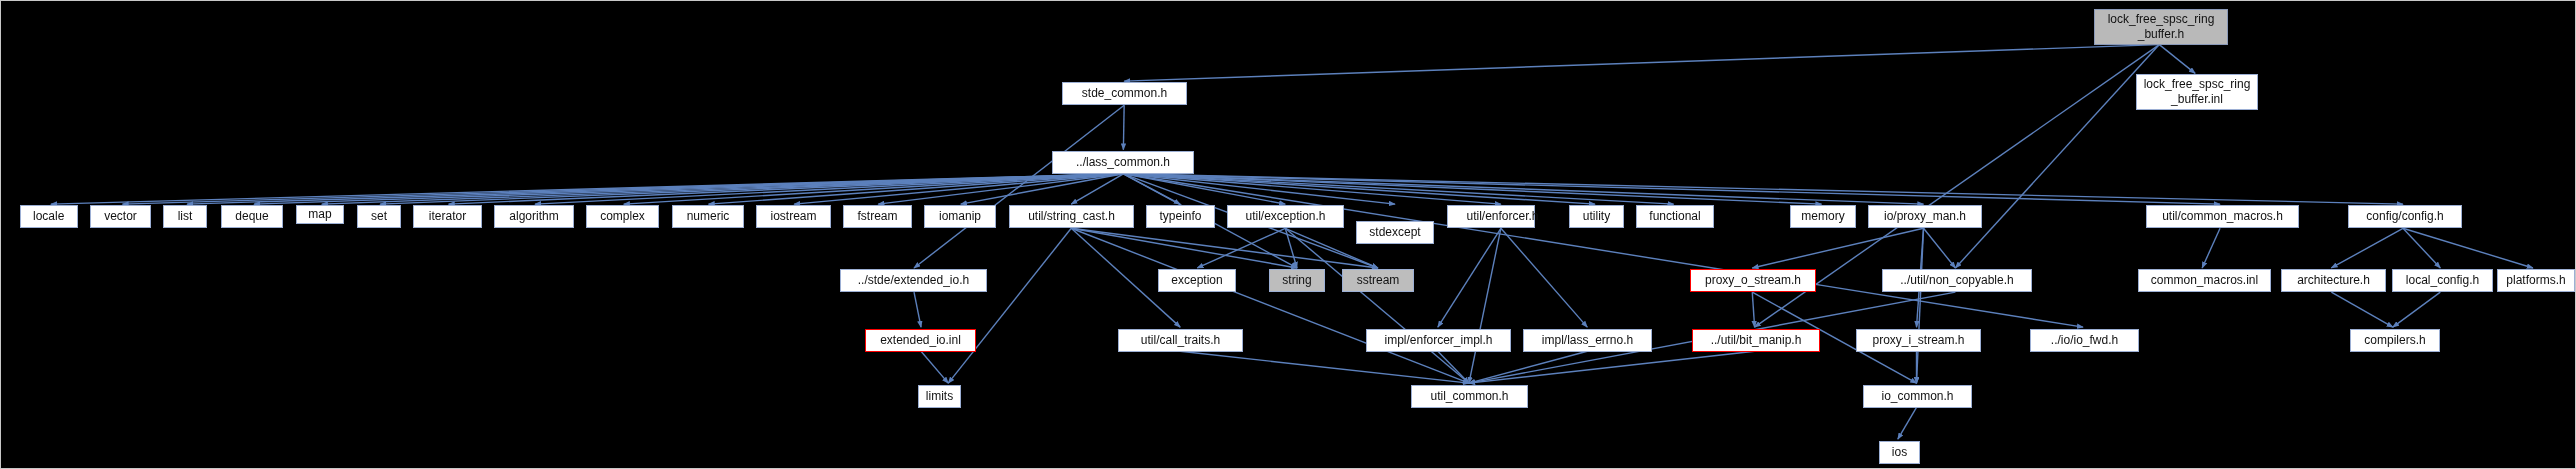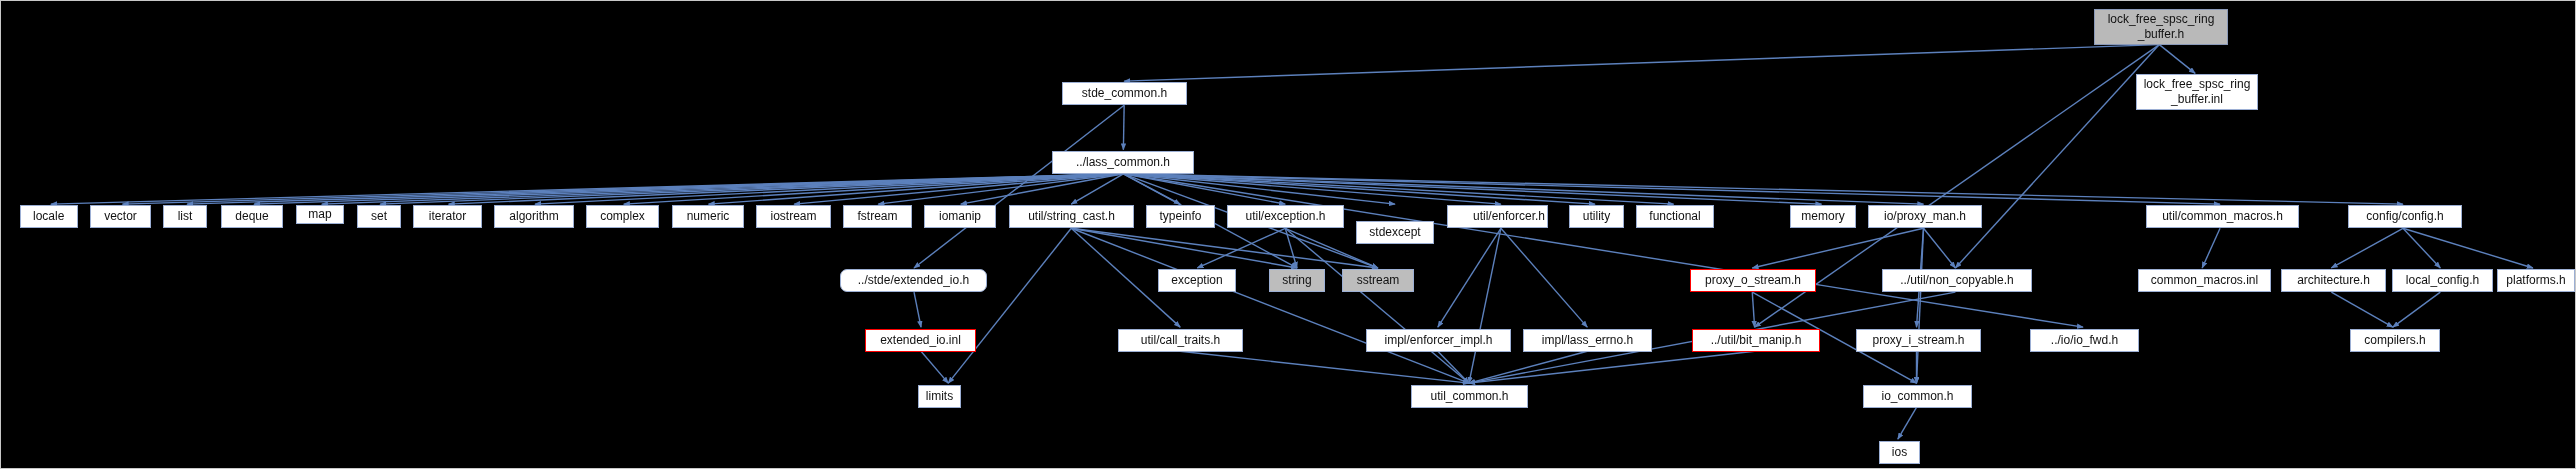--- a/index.html
+++ b/index.html
@@ -148,28 +148,28 @@
     <div class="node normal" style="left: 493px; top: 204px; width: 80px; height: 23.4px;">algorithm</div>
     <div class="node normal" style="left: 585px; top: 204px; width: 73px; height: 23.4px;">complex</div>
     <div class="node normal" style="left: 671px; top: 204px; width: 72px; height: 23.4px;">numeric</div>
     <div class="node normal" style="left: 755px; top: 204px; width: 75px; height: 23.4px;">iostream</div>
     <div class="node normal" style="left: 842px; top: 204px; width: 69px; height: 23.4px;">fstream</div>
     <div class="node normal" style="left: 923px; top: 204px; width: 72px; height: 23.4px;">iomanip</div>
     <div class="node normal" style="left: 1008px; top: 204px; width: 125px; height: 23.4px;">util/string_cast.h</div>
     <div class="node normal" style="left: 1145px; top: 204px; width: 69px; height: 23.4px;">typeinfo</div>
     <div class="node normal" style="left: 1226px; top: 204px; width: 117px; height: 23.4px; text-align: center;">util/exception.h</div>
     <div class="node normal" style="left: 1355px; top: 220px; width: 78px; height: 23.4px;">stdexcept</div>
-    <div class="node normal" style="left: 1446px; top: 204px; width: 101px; height: 23.4px; padding-left: 23px;">util/enforcer.h</div>
+    <div class="node normal" style="left: 1446px; top: 204px; width: 88px; height: 23.4px; padding-left: 23px;">util/enforcer.h</div>
     <div class="node normal" style="left: 1568px; top: 204px; width: 55px; height: 23.4px;">utility</div>
     <div class="node normal" style="left: 1635px; top: 204px; width: 78px; height: 23.4px;">functional</div>
     <div class="node normal" style="left: 1789px; top: 204px; width: 66px; height: 23.4px;">memory</div>
     <div class="node normal" style="left: 1867px; top: 204px; width: 114px; height: 23.4px;">io/proxy_man.h</div>
     <div class="node normal" style="left: 2145px; top: 204px; width: 153px; height: 23.4px;">util/common_macros.h</div>
     <div class="node normal" style="left: 2347px; top: 204px; width: 114px; height: 23.4px;">config/config.h</div>
-    <div class="node normal" style="left: 839px; top: 268px; width: 147px; height: 23.4px; border-radius: 7px;">../stde/extended_io.h</div>
+    <div class="node normal" style="left: 839px; top: 268px; width: 147px; height: 23.4px;">../stde/extended_io.h</div>
     <div class="node normal" style="left: 1157px; top: 268px; width: 78px; height: 23.4px;">exception</div>
     <div class="node filled" style="left: 1268px; top: 268px; width: 56px; height: 23.4px;">string</div>
     <div class="node filled" style="left: 1341px; top: 268px; width: 72px; height: 23.4px;">sstream</div>
     <div class="node truncated" style="left: 1689px; top: 268px; width: 126px; height: 23.4px;">proxy_o_stream.h</div>
     <div class="node normal" style="left: 1881px; top: 268px; width: 150px; height: 23.4px;">../util/non_copyable.h</div>
     <div class="node normal" style="left: 2137px; top: 268px; width: 133px; height: 23.4px;">common_macros.inl</div>
     <div class="node normal" style="left: 2280px; top: 268px; width: 105px; height: 23.4px;">architecture.h</div>
     <div class="node normal" style="left: 2391px; top: 268px; width: 101px; height: 23.4px;">local_config.h</div>
     <div class="node normal" style="left: 2496px; top: 268px; width: 78px; height: 23.4px;">platforms.h</div>
     <div class="node truncated" style="left: 864px; top: 328px; width: 111px; height: 23.4px;">extended_io.inl</div>

